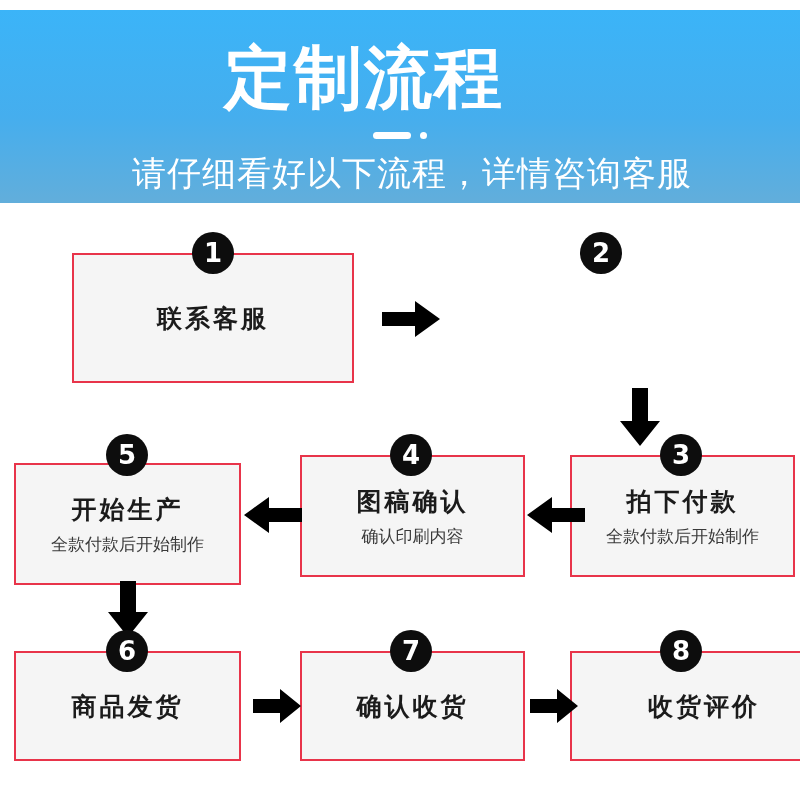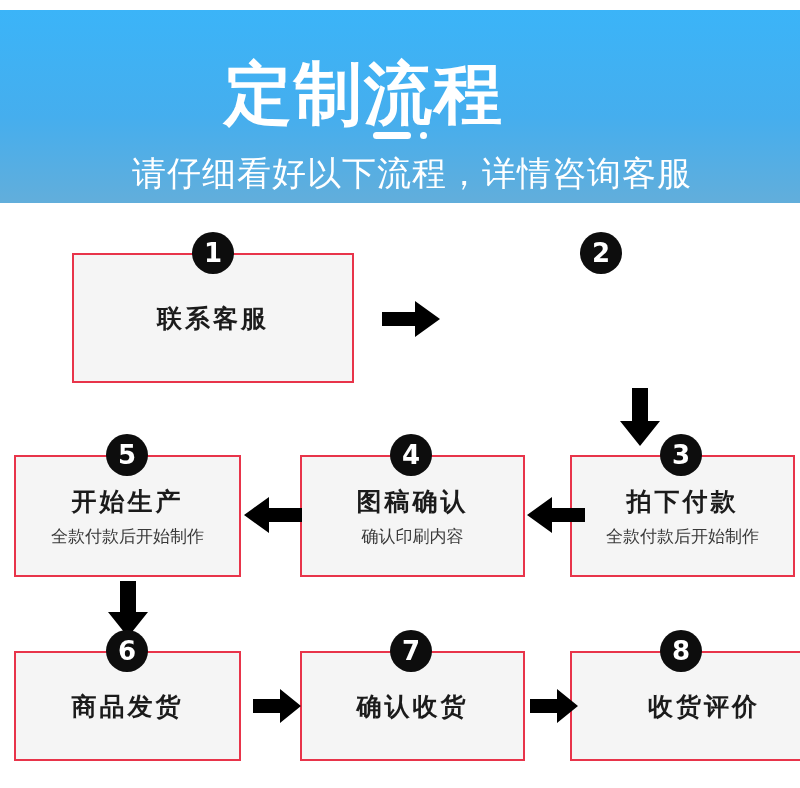--- a/index.html
+++ b/index.html
@@ -22,21 +22,21 @@
     left: 0;
     top: 10px;
     width: 800px;
     height: 193px;
     background: linear-gradient(180deg, #3bb4f8 0%, #45aeee 55%, #62aedb 100%);
     overflow: hidden;
   }
   .banner-title {
     position: absolute;
     left: 0;
-    top: 44px;
+    top: 28px;
     width: 728px;
     text-align: center;
     color: #ffffff;
     font-size: 68px;
     line-height: 78px;
     font-weight: bold;
     letter-spacing: 2px;
   }
   .banner-divider {
     position: absolute;
@@ -141,21 +141,21 @@
   #step1 { left: 72px;  top: 50px;  width: 282px; height: 130px; }
   #badge1 { left: 192px; top: 29px; }
 
   #step2 { left: 462px; top: 50px;  width: 282px; height: 130px; }
   #badge2 { left: 580px; top: 29px; }
 
   #arrow1 { left: 382px; top: 98px; }
   #arrow2 { left: 620px; top: 185px; }
 
   
-  #step5 { left: 14px;  top: 252px; width: 227px; height: 122px; }
+  #step5 { left: 14px;  top: 260px; width: 227px; height: 122px; }
   #badge5 { left: 106px; top: 231px; }
 
   #step4 { left: 300px; top: 252px; width: 225px; height: 122px; }
   #badge4 { left: 390px; top: 231px; }
 
   #step3 { left: 570px; top: 252px; width: 225px; height: 122px; }
   #badge3 { left: 660px; top: 231px; }
 
   #arrow3 { left: 244px; top: 294px; }  
   #arrow4 { left: 527px; top: 294px; }  

